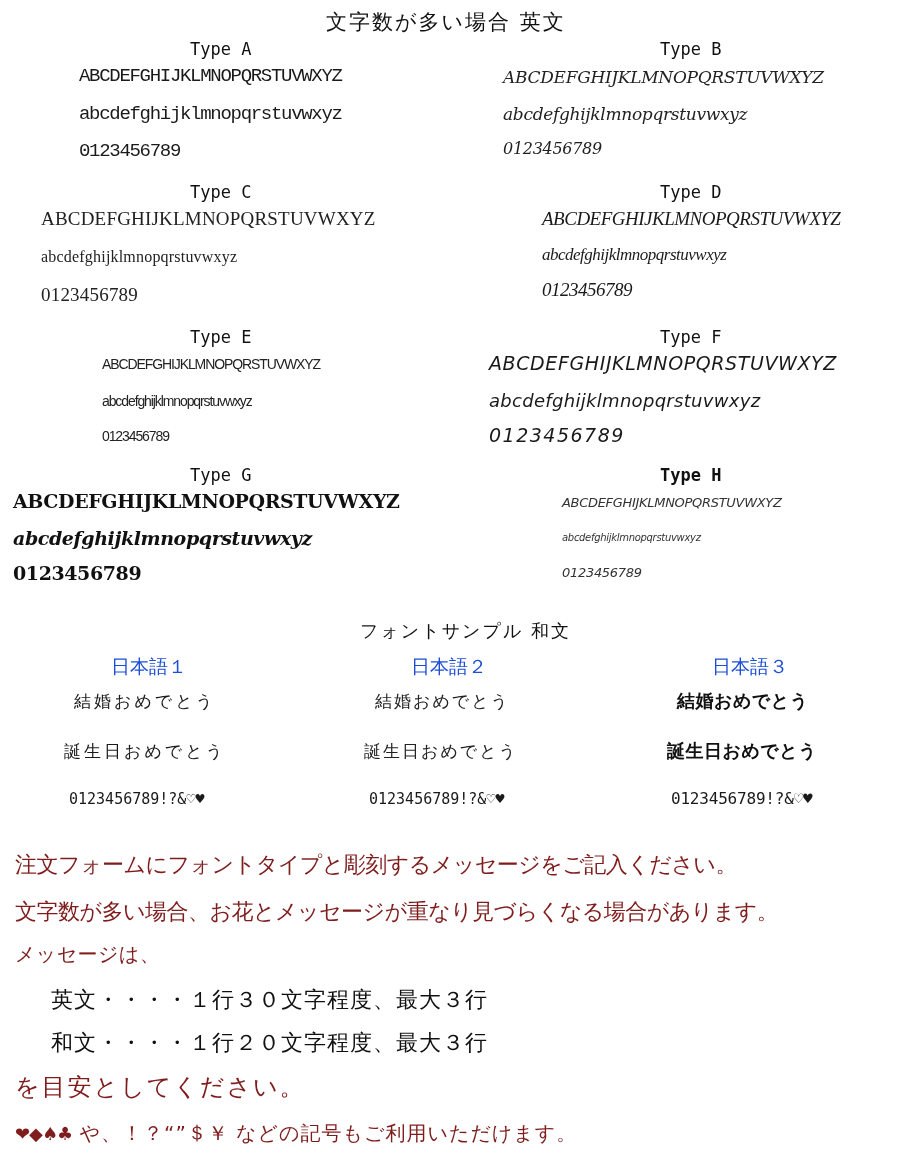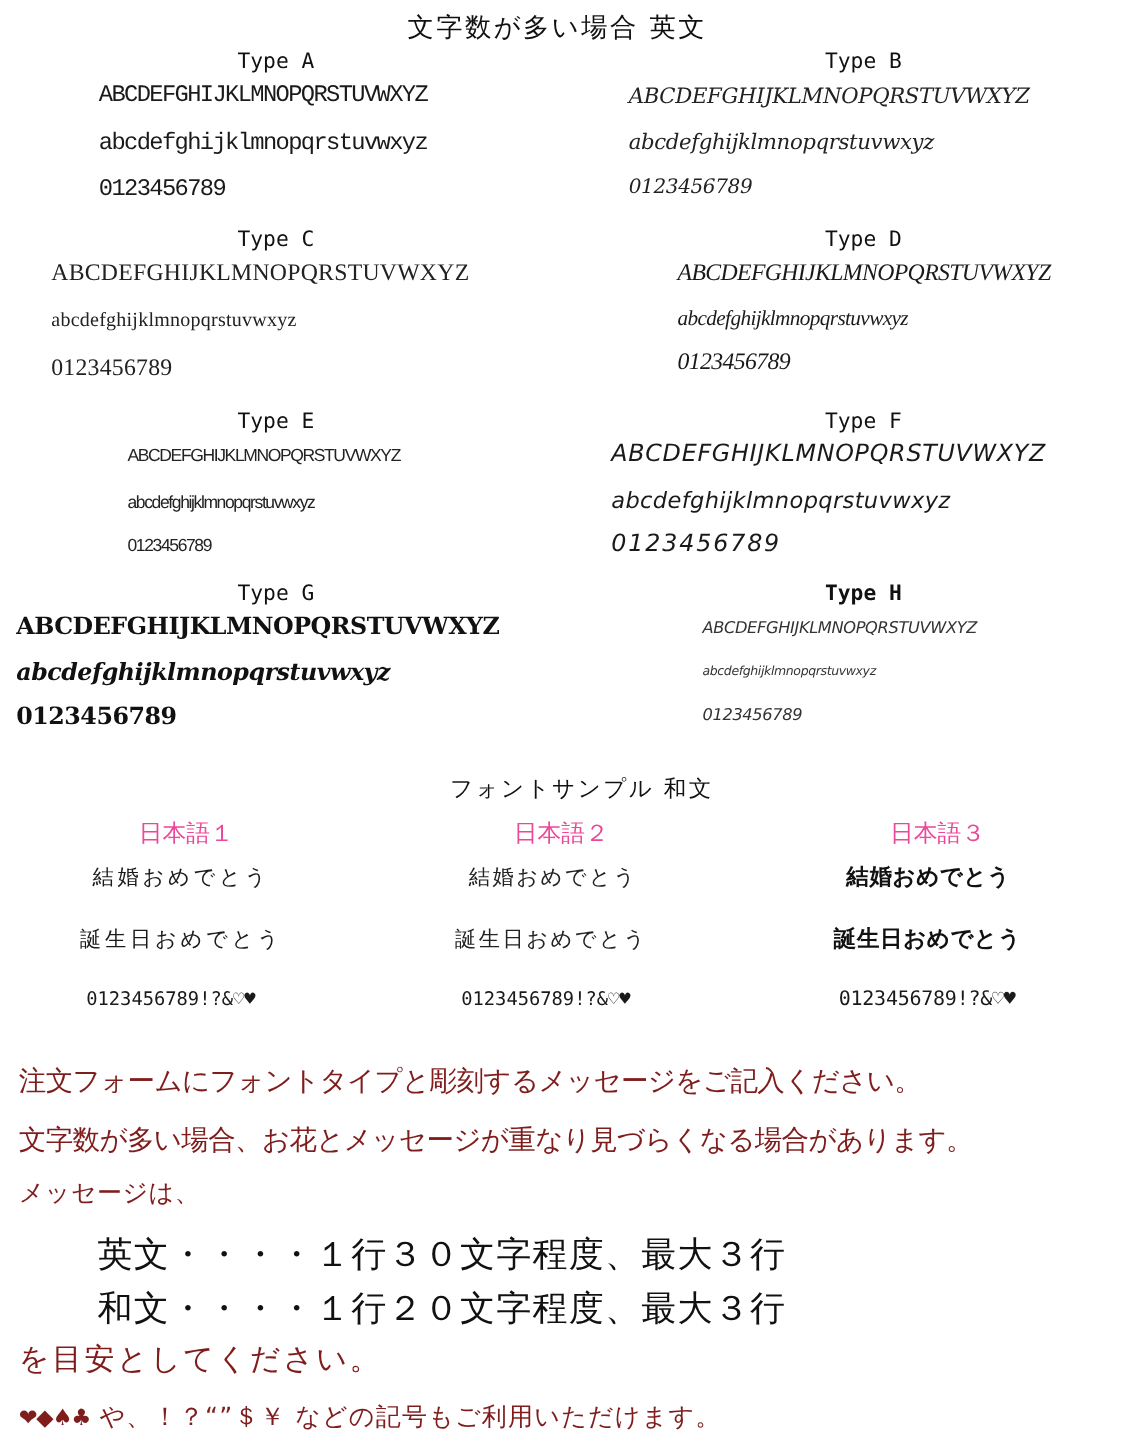--- a/index.html
+++ b/index.html
@@ -20,31 +20,31 @@
   .fD { font-family: "Liberation Serif", serif; font-style: italic; font-size: 19px; letter-spacing: -0.5px; color: #1a1a1a; }
   
   .fE { font-family: "Liberation Sans", sans-serif; font-size: 14px; letter-spacing: -1.1px; color: #222; }
   
   .fF { font-family: "DejaVu Sans", sans-serif; font-style: italic; font-size: 19px; letter-spacing: 0.6px; color: #1a1a1a; }
   
   .fG { font-family: "DejaVu Serif", serif; font-weight: bold; font-size: 19px; letter-spacing: -0.4px; color: #111; }
   
   .fH { font-family: "DejaVu Sans", sans-serif; font-style: italic; font-size: 12px; letter-spacing: -0.3px; color: #333; }
 
-  .jp-label { font-family: Liberation Serif, serif; font-size: 19px; color: #ec4899; }
+  .jp-label { font-family: Liberation Serif, serif; font-size: 19px; color: #1d4ed8; }
   .jp1 { font-family: "DejaVu Sans", sans-serif; font-size: 17px; letter-spacing: 3px; color: #1a1a1a; }
   .jp2 { font-family: "DejaVu Sans", sans-serif; font-size: 17px; letter-spacing: 2px; color: #222; }
   .jp3 { font-family: "DejaVu Sans", sans-serif; font-size: 18px; font-weight: bold; letter-spacing: 0.5px; color: #111; }
   .num1 { font-family: "DejaVu Sans Mono", monospace; font-size: 15px; letter-spacing: 0px; }
   .num2 { font-family: "DejaVu Sans Mono", monospace; font-size: 15px; letter-spacing: 0px; }
   .num3 { font-family: "DejaVu Sans Mono", monospace; font-size: 16px; letter-spacing: -0.2px; }
 
   .note { font-family: "DejaVu Sans", sans-serif; font-size: 22px; letter-spacing: 0.4px; color: #7f1d1d; }
   .note-cond { letter-spacing: -0.5px; }
-  .note-indent { font-family: "DejaVu Serif", serif; font-size: 28px; letter-spacing: 1px; color: #111; margin-left: 27px; }
+  .note-indent { font-family: "DejaVu Serif", serif; font-size: 22px; letter-spacing: 1px; color: #111; }
 </style>
 </head>
 <body>
 
 <div class="abs section-title" style="left:326px; top:8px;">文字数が多い場合 英文</div>
 
 <div>
   <div class="abs type-label" style="left:190px; top:39px;">Type A</div>
   <div class="abs line fA" style="left:79px; top:65px;">ABCDEFGHIJKLMNOPQRSTUVWXYZ</div>
   <div class="abs line fA" style="left:79px; top:103px;">abcdefghijklmnopqrstuvwxyz</div>

